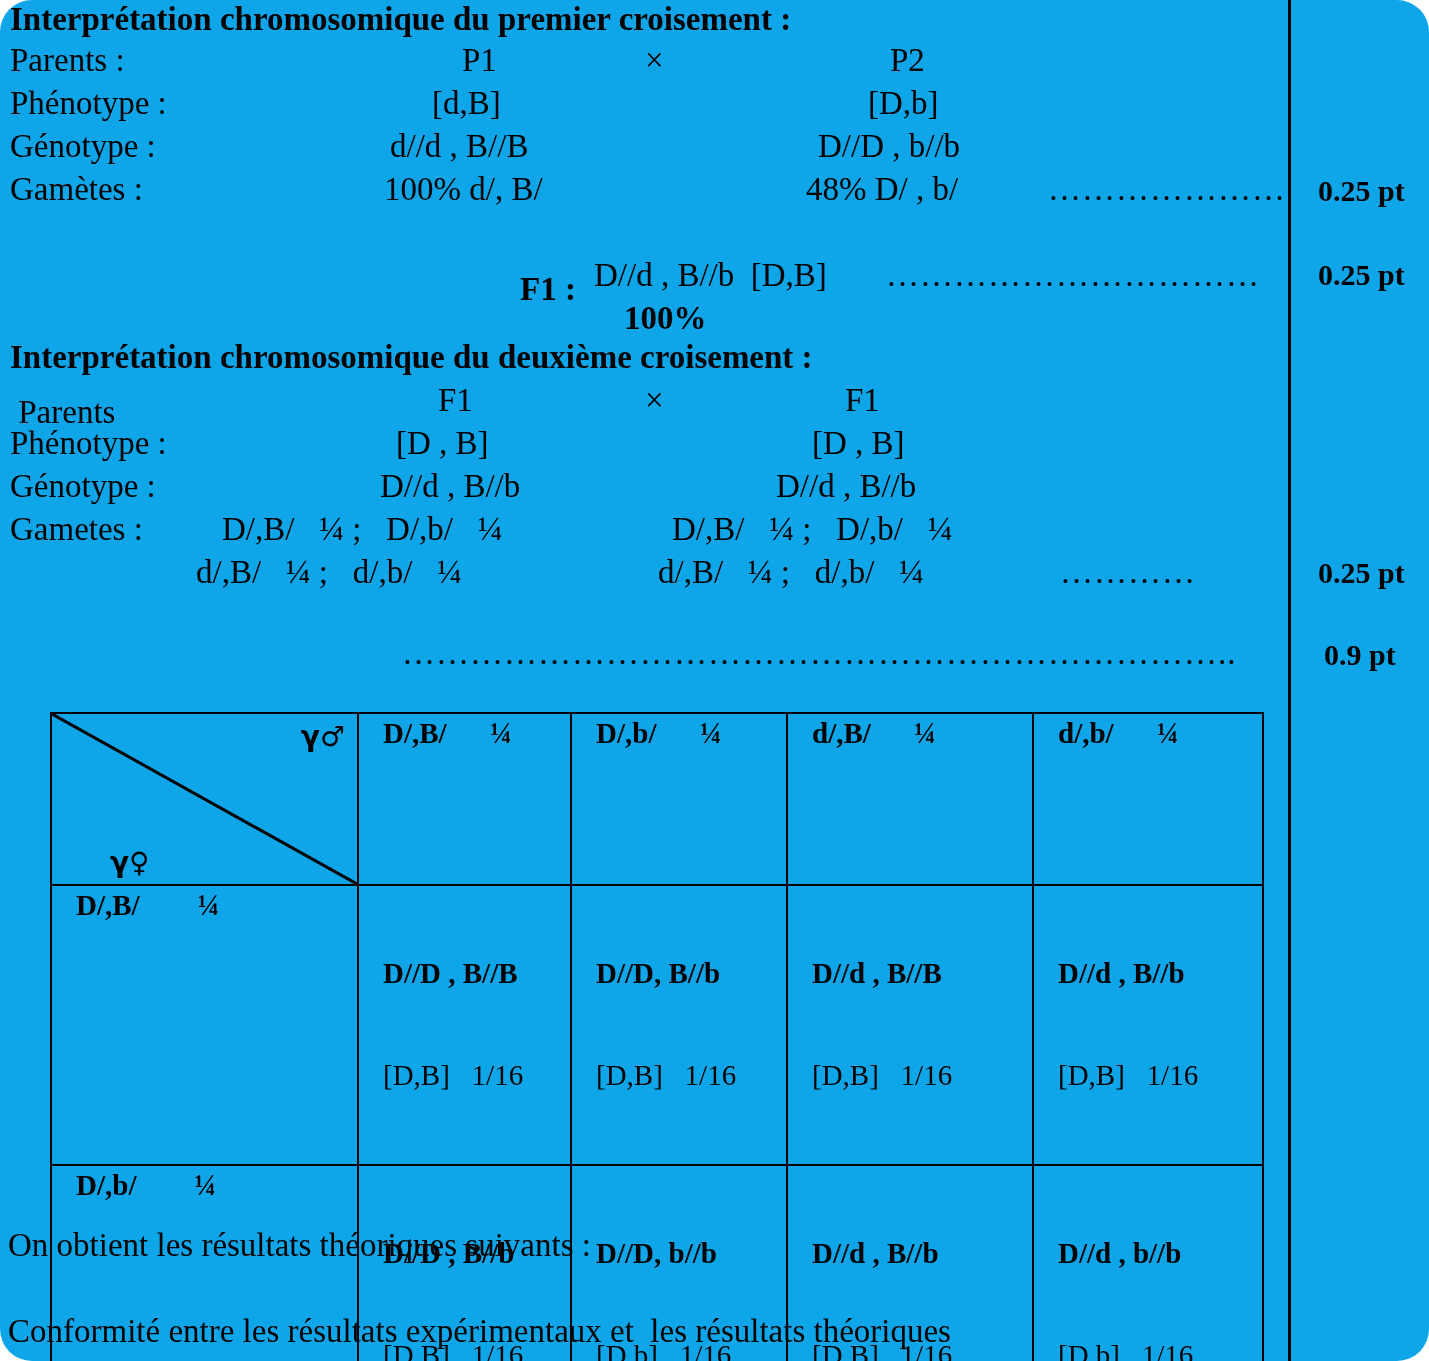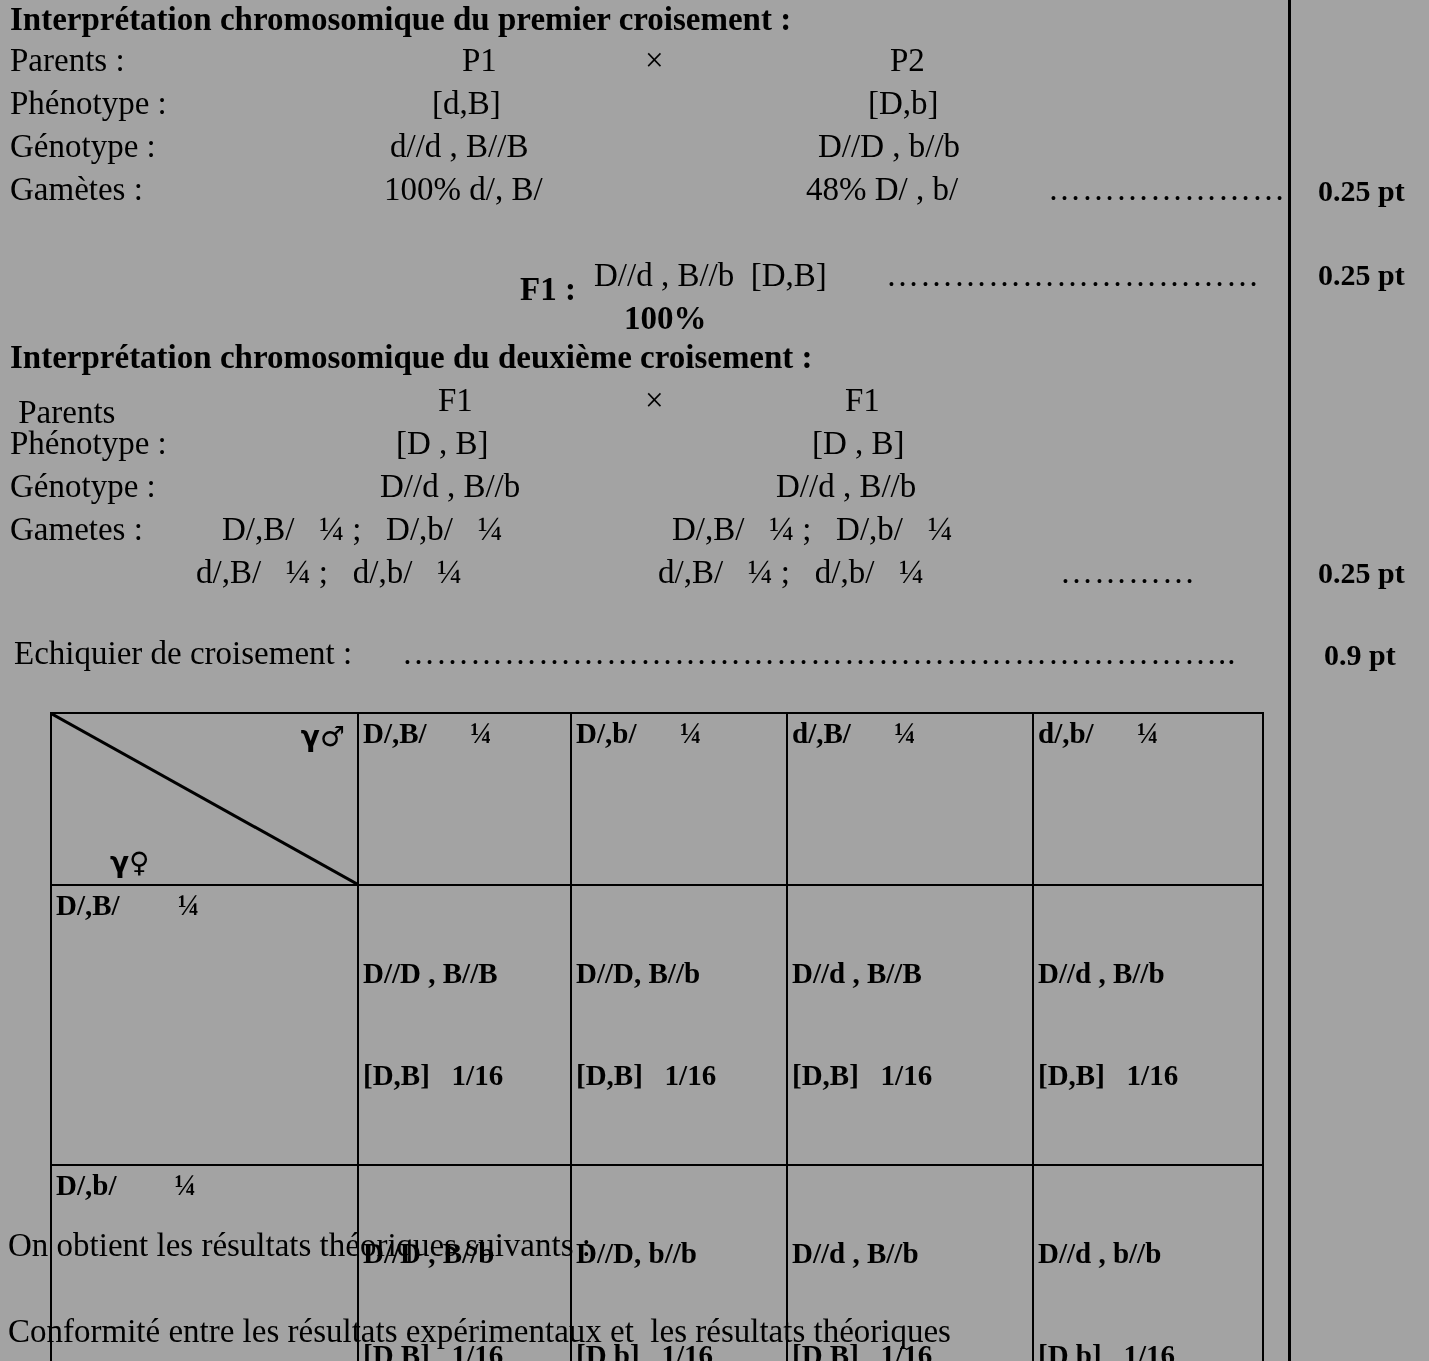--- a/index.html
+++ b/index.html
@@ -9,21 +9,22 @@
   }
   body {
     font-family: "Liberation Serif", "DejaVu Serif", serif;
     color: #000000;
   }
   #page {
     position: relative;
     width: 1429px;
     height: 1361px;
     overflow: hidden;
-    background: #a3a3a3;
+    background: #0ea5e9;
+    border-radius: 32px;
   }
 
   
   .vrule {
     position: absolute;
     left: 1288px;
     top: 0px;
     width: 3px;
     height: 1361px;
     background: #000000;
@@ -53,21 +54,21 @@
   #echiquier {
     position: absolute;
     left: 50px;
     top: 712px;
     width: 1212px;
     border-collapse: collapse;
     table-layout: fixed;
   }
   #echiquier td {
     border: 2px solid #000000;
-    padding: 2px 6px 4px 4px;
+    padding: 2px 6px 4px 24px;
     vertical-align: top;
     font-size: 29px;
     line-height: 34px;
     white-space: pre;
   }
   #echiquier td.corner {
     height: 130px;
     position: relative;
     padding: 0;
   }
@@ -87,21 +88,21 @@
   }
   .corner-female {
     position: absolute;
     left: 58px;
     bottom: 4px;
     font-size: 31px;
     font-weight: bold;
     white-space: pre;
   }
   .geno { font-weight: bold; display: block; }
-  .pheno { font-weight: bold; display: block; }
+  .pheno { font-weight: normal; display: block; }
   .rowhdr { font-weight: bold; }
   td.colhdr { font-weight: bold; }
 
   .sym { font-family: "DejaVu Sans", sans-serif; font-size: 28px; }
 </style>
 </head>
 <body>
 
 <div id="page">
 
@@ -151,21 +152,20 @@
 
   <div class="line" style="left:10px; top:510px;">Gametes :</div>
   <div class="line" style="left:222px; top:510px;">D/,B/   ¼ ;   D/,b/   ¼</div>
   <div class="line" style="left:672px; top:510px;">D/,B/   ¼ ;   D/,b/   ¼</div>
 
   <div class="line" style="left:196px; top:553px;">d/,B/   ¼ ;   d/,b/   ¼</div>
   <div class="line" style="left:658px; top:553px;">d/,B/   ¼ ;   d/,b/   ¼</div>
   <div class="line" style="left:1060px; top:553px; letter-spacing:1px;">…………</div>
   <div class="marks" style="left:1318px; top:556px;">0.25 pt</div>
 
-  <div class="line" style="left:14px; top:634px;">Echiquier de croisement :</div>
   <div class="line" style="left:402px; top:634px; letter-spacing:1px;">………………………………………………………………..</div>
   <div class="marks" style="left:1324px; top:638px;">0.9 pt</div>
 
   <table id="echiquier">
     <colgroup>
       <col style="width:307px">
       <col style="width:213px">
       <col style="width:216px">
       <col style="width:246px">
       <col style="width:230px">

